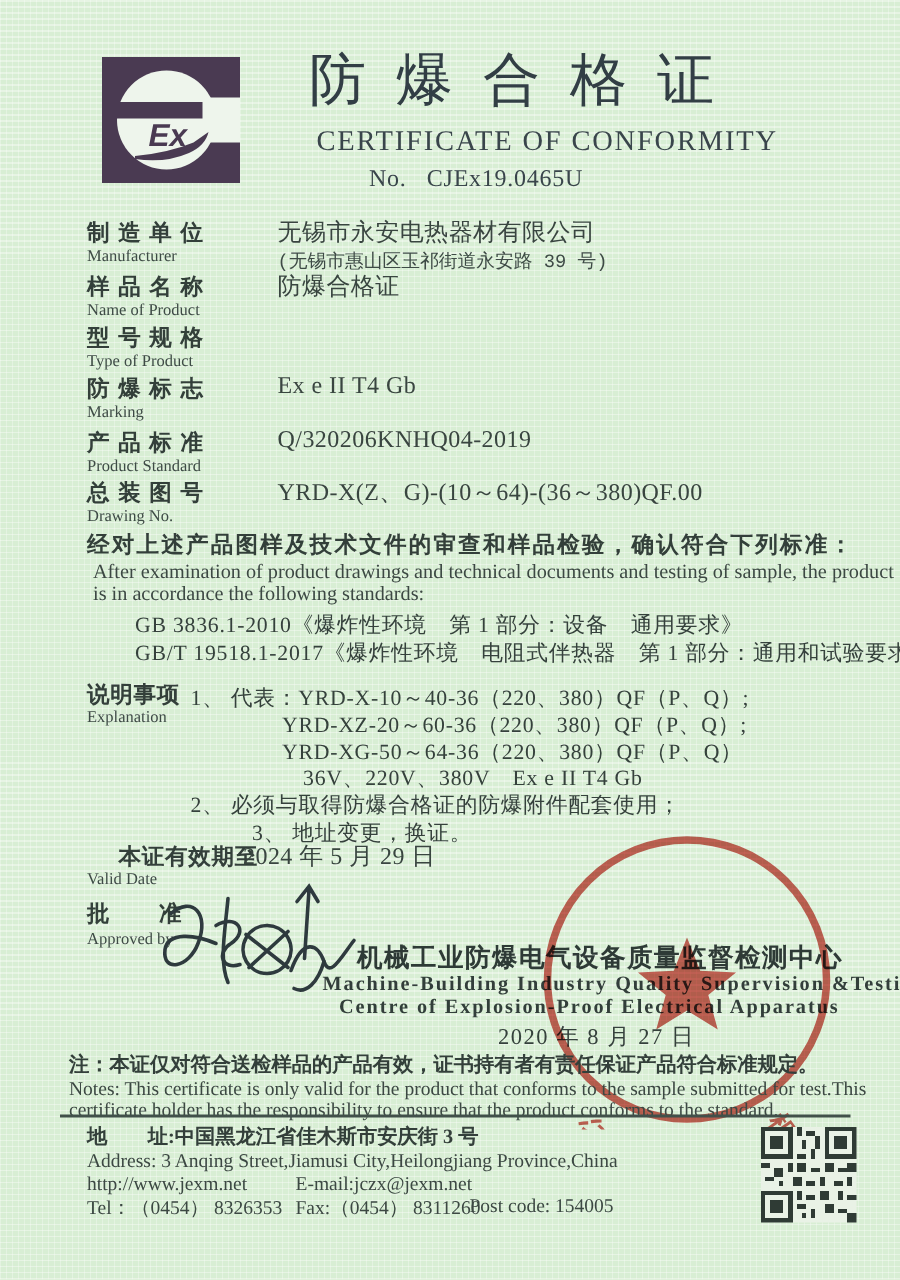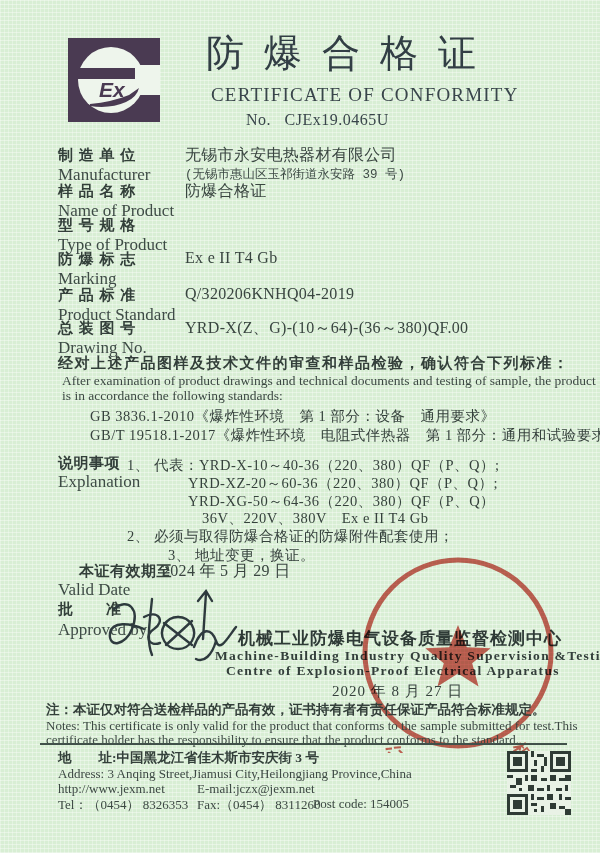--- a/index.html
+++ b/index.html
@@ -10,21 +10,21 @@
     background-image:
       repeating-linear-gradient(0deg, rgba(255,255,255,.38) 0 1px, transparent 1px 4px),
       repeating-linear-gradient(90deg, rgba(255,255,255,.30) 0 1px, transparent 1px 4px);
     color:#3a4641;
   }
   .abs{position:absolute;white-space:nowrap;}
   .title-cn{font-size:38px;font-weight:normal;letter-spacing:20px;color:#323e45;}
   .title-en{font-size:19px;letter-spacing:1.2px;color:#39454b;}
   .no-line{font-size:16px;color:#39454b;letter-spacing:.5px;}
   .lbl-cn{font-size:15px;font-weight:bold;color:#333f3a;letter-spacing:1px;}
-  .lbl-en{font-size:17px;color:#3e4b46;}
+  .lbl-en{font-size:11px;color:#3e4b46;}
   .val{font-size:16px;color:#394540;letter-spacing:.3px;}
   .val-sub{font-size:12.5px;color:#3e4b46;font-family:Liberation Mono, monospace;}
   .stmt-cn{font-size:15px;font-weight:bold;color:#333f3a;letter-spacing:1.5px;}
   .stmt-en{font-size:13.5px;color:#3c4843;}
   .std{font-size:14.5px;color:#35413c;font-weight:500;letter-spacing:.5px;}
   .exp{font-size:14.5px;color:#35413c;letter-spacing:.5px;}
   .org-cn{font-size:17px;font-weight:bold;color:#2e3a36;letter-spacing:1px;}
   .org-en{font-size:13.5px;font-weight:bold;color:#323e3a;letter-spacing:1.3px;}
   .date{font-size:15px;color:#35413c;letter-spacing:1px;}
   .note-cn{font-size:13.5px;font-weight:bold;color:#333f3a;}

